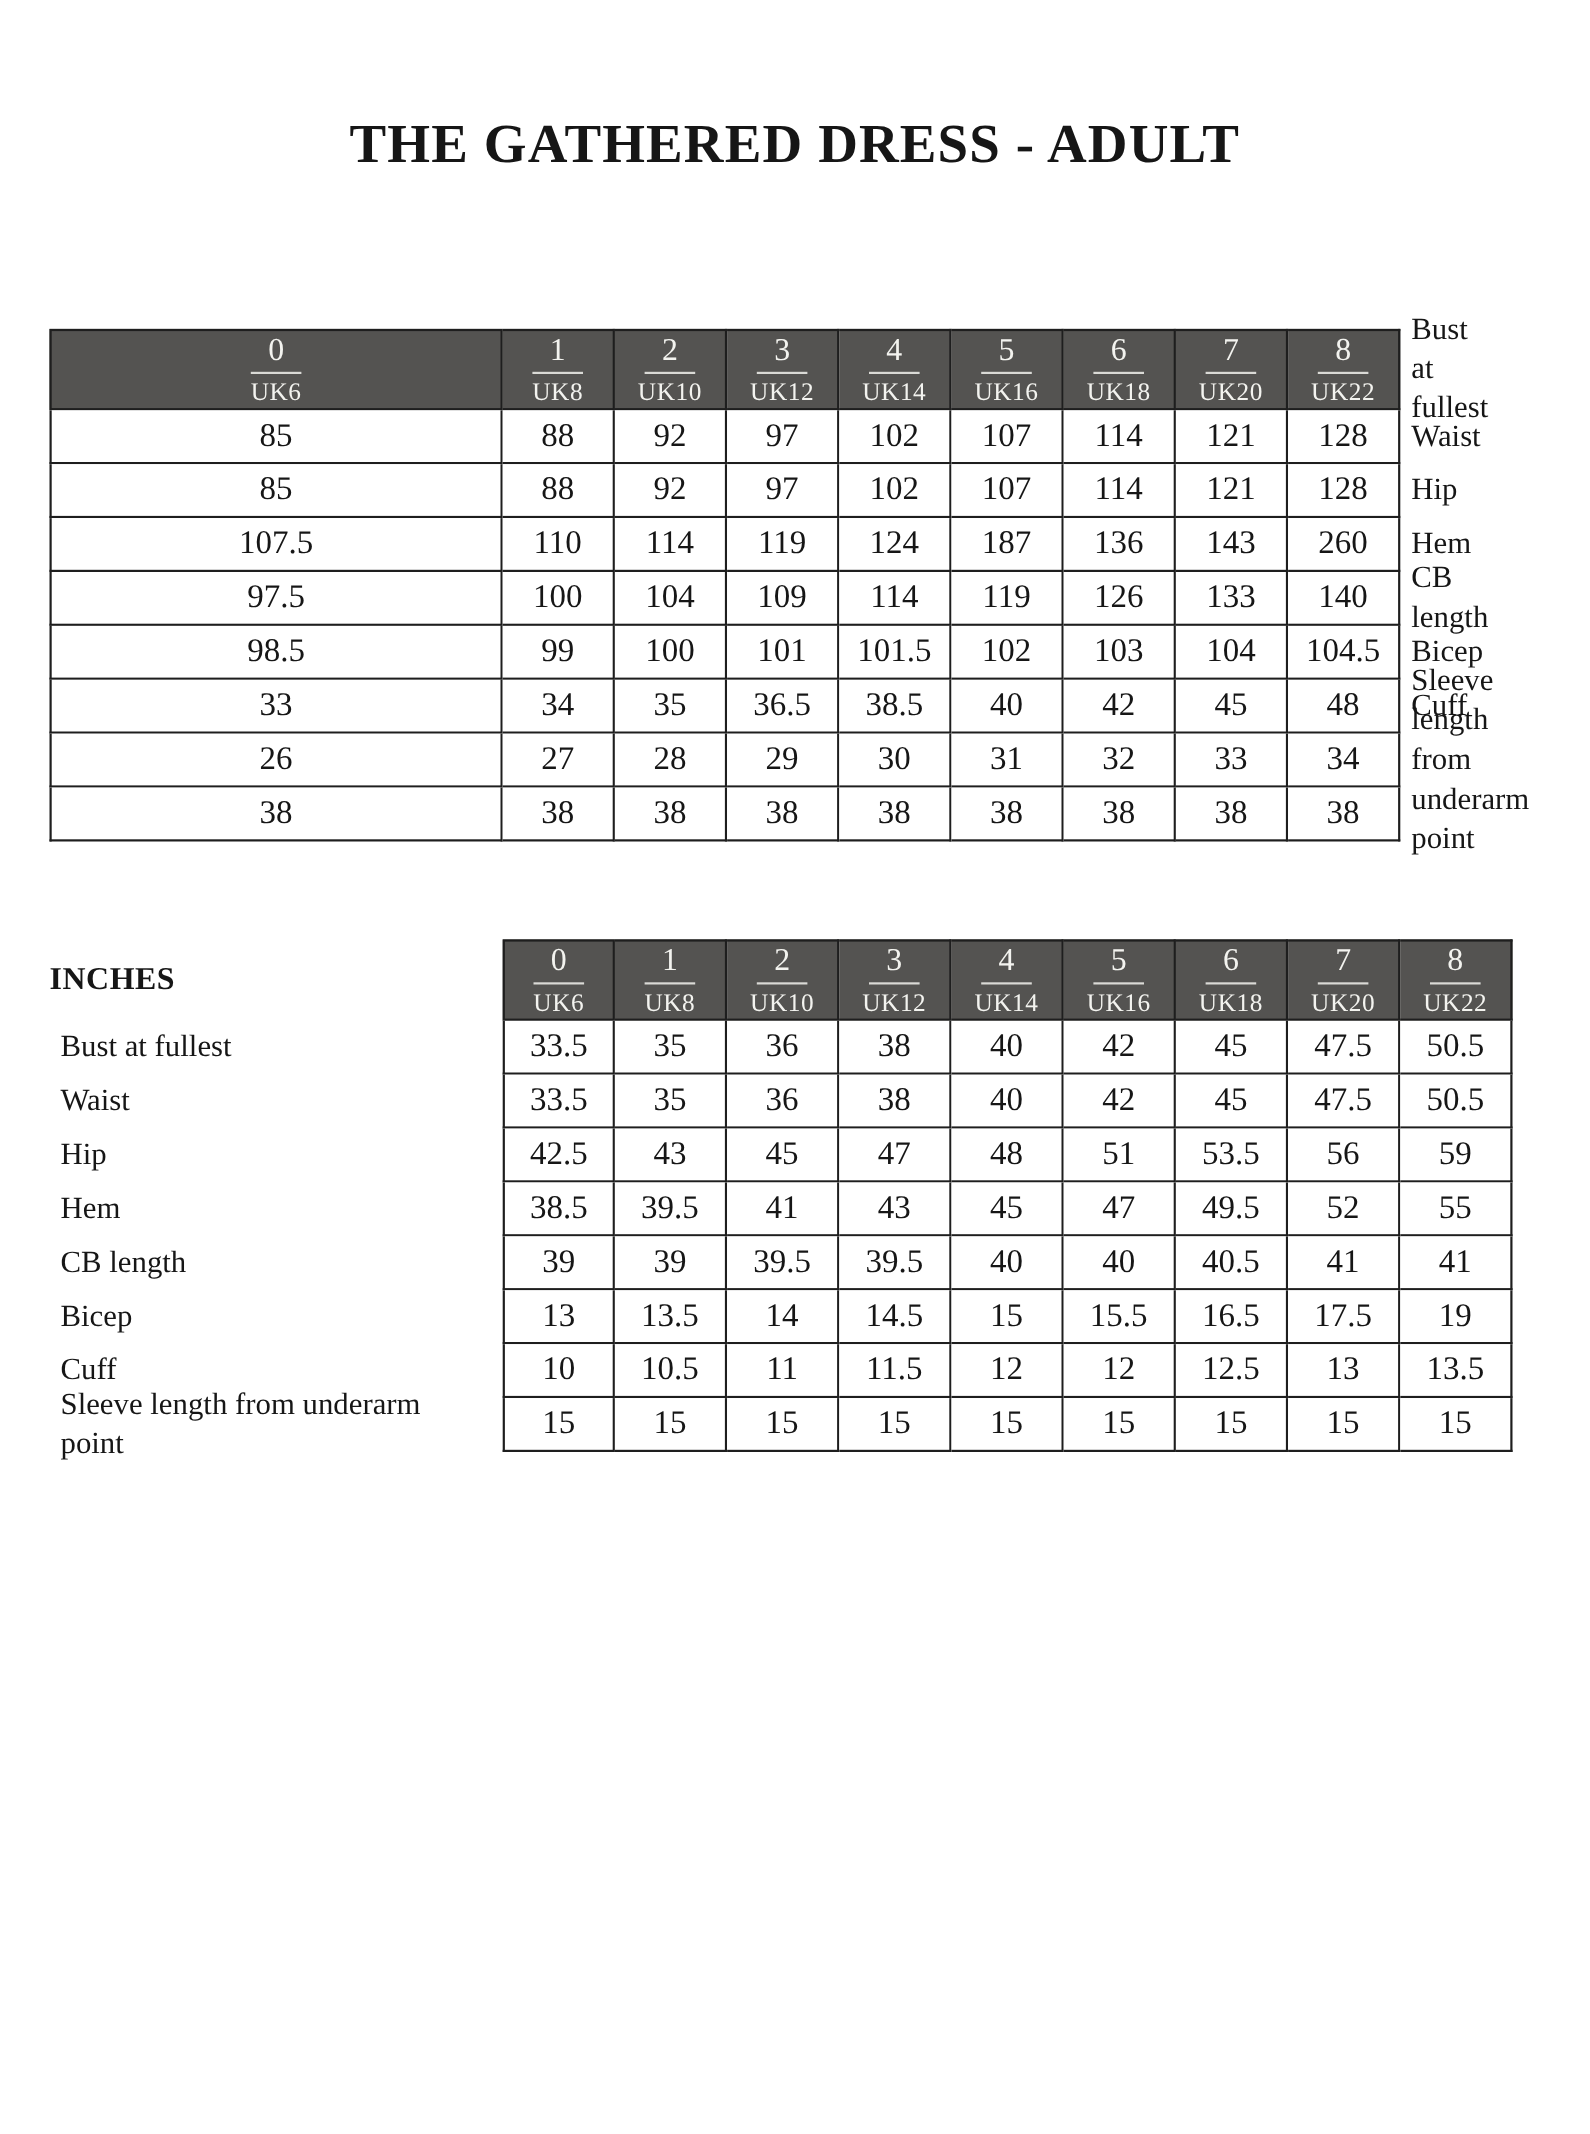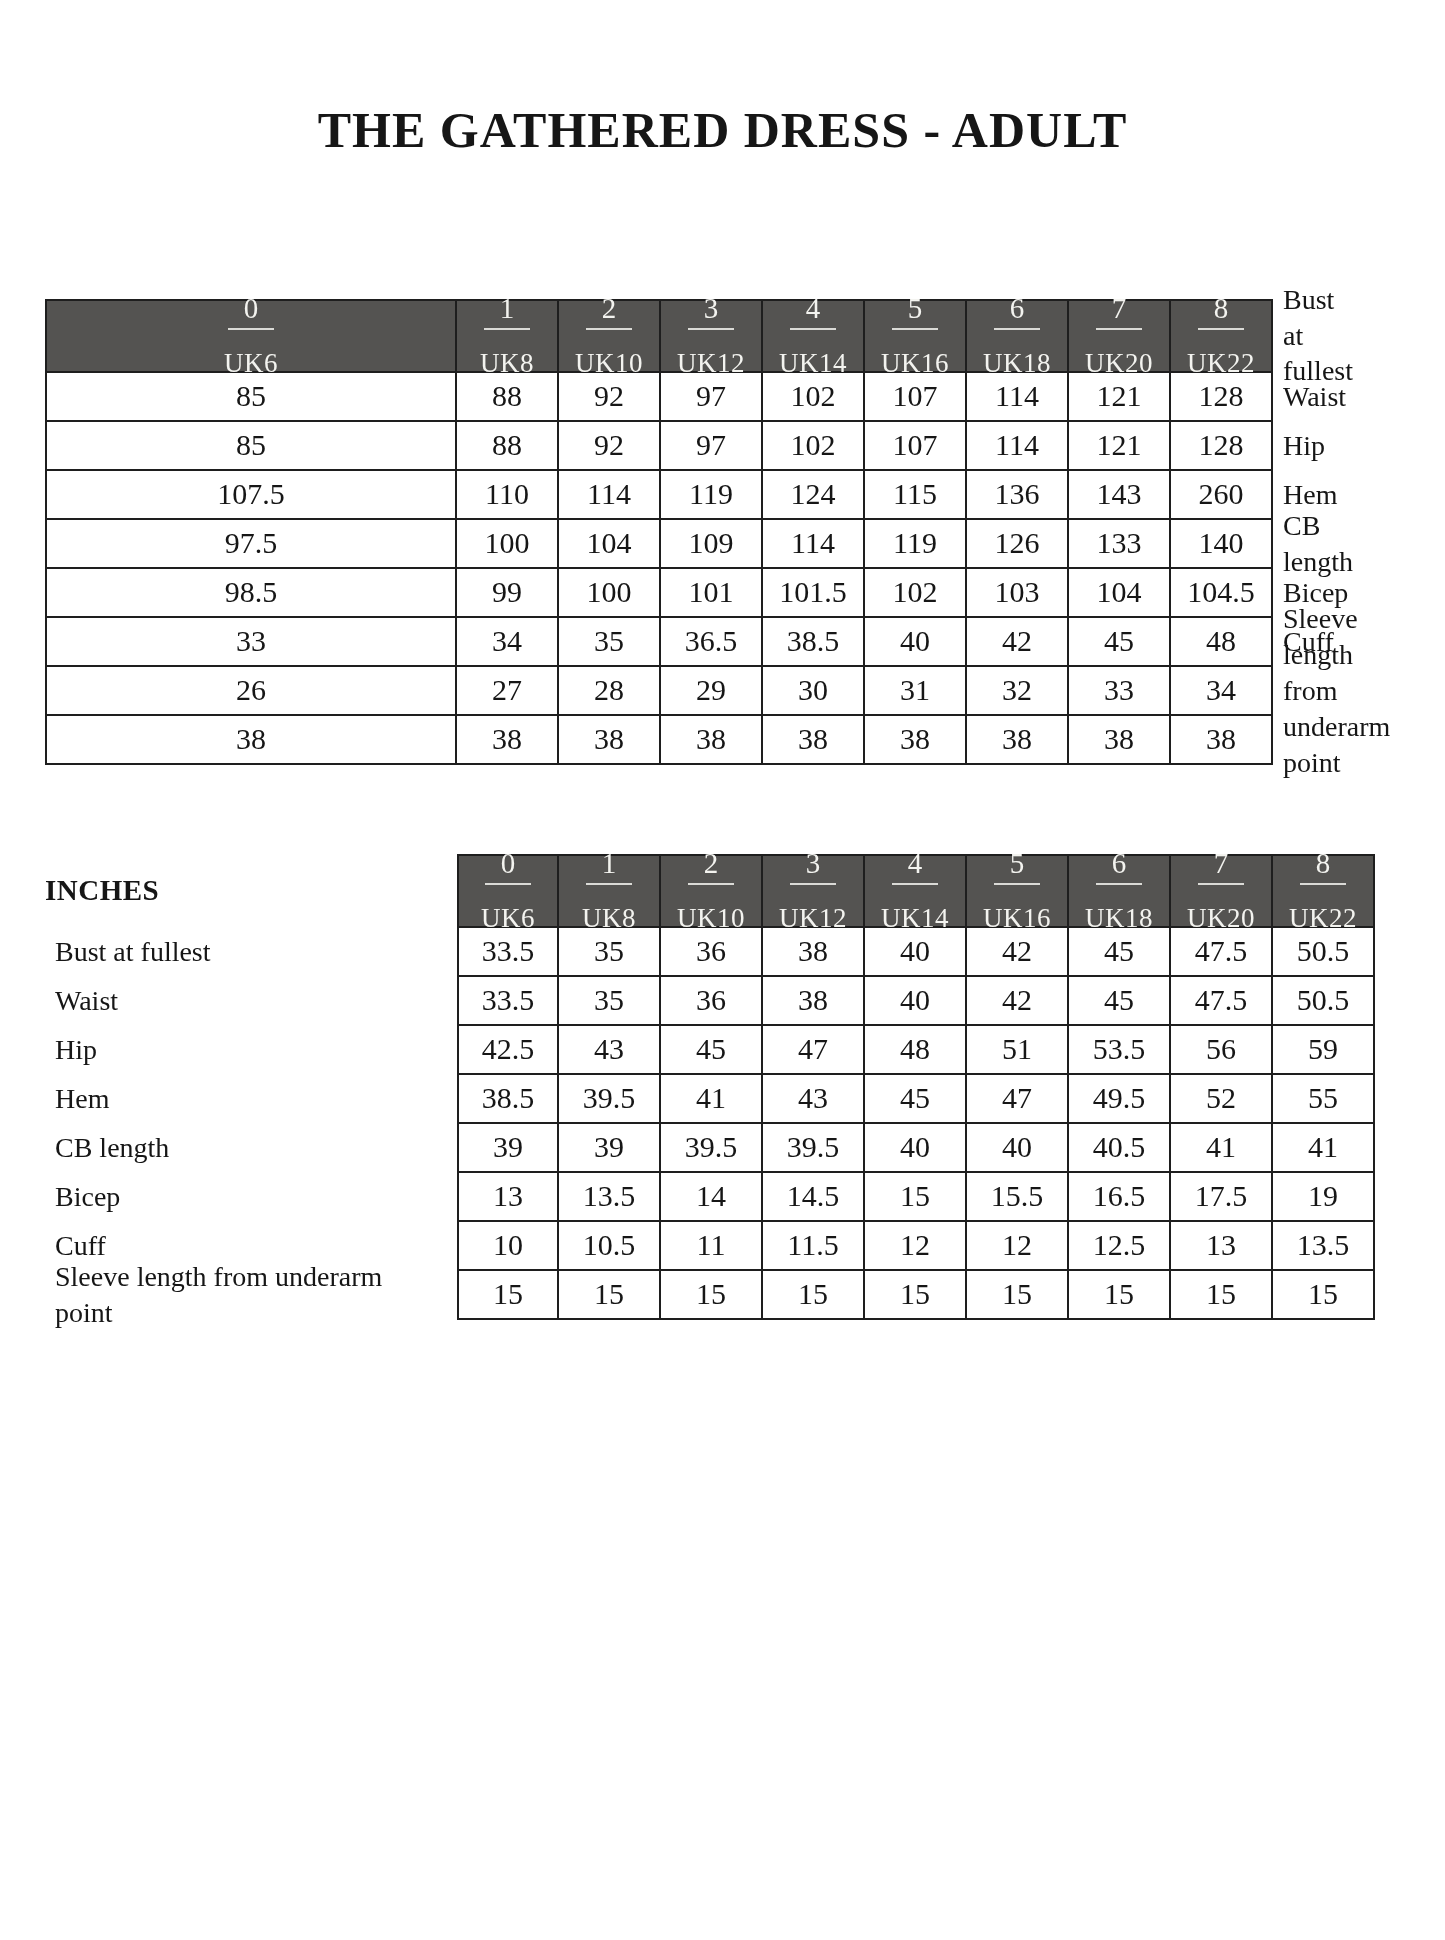--- a/index.html
+++ b/index.html
@@ -58,23 +58,23 @@
     border-bottom: 2px solid var(--border, #1e1e1e);
   }
   .hcell.first { border-left: 2px solid var(--border, #1e1e1e); }
   .size-num {
     font-size: 29px;
     line-height: 1;
     padding: 0 16px 5px;
     border-bottom: 2px solid #dadad6;
   }
   .uk-label {
-    font-size: 27px;
+    font-size: 23px;
     line-height: 1;
-    padding-top: 20px;
+    padding-top: 5px;
     letter-spacing: 0.5px;
   }
   .row-label {
     display: flex;
     align-items: center;
     font-size: 28px;
     line-height: 1.28;
     padding-left: 10px;
     padding-right: 51px;
   }
@@ -154,21 +154,21 @@
           <div class="tcell">107</div>
           <div class="tcell">114</div>
           <div class="tcell">121</div>
           <div class="tcell">128</div>
           <div class="row-label">Hip</div>
           <div class="tcell first">107.5</div>
           <div class="tcell">110</div>
           <div class="tcell">114</div>
           <div class="tcell">119</div>
           <div class="tcell">124</div>
-          <div class="tcell">115</div>
+          <div class="tcell">187</div>
           <div class="tcell">136</div>
           <div class="tcell">143</div>
           <div class="tcell">260</div>
           <div class="row-label">Hem</div>
           <div class="tcell first">97.5</div>
           <div class="tcell">100</div>
           <div class="tcell">104</div>
           <div class="tcell">109</div>
           <div class="tcell">114</div>
           <div class="tcell">119</div>

